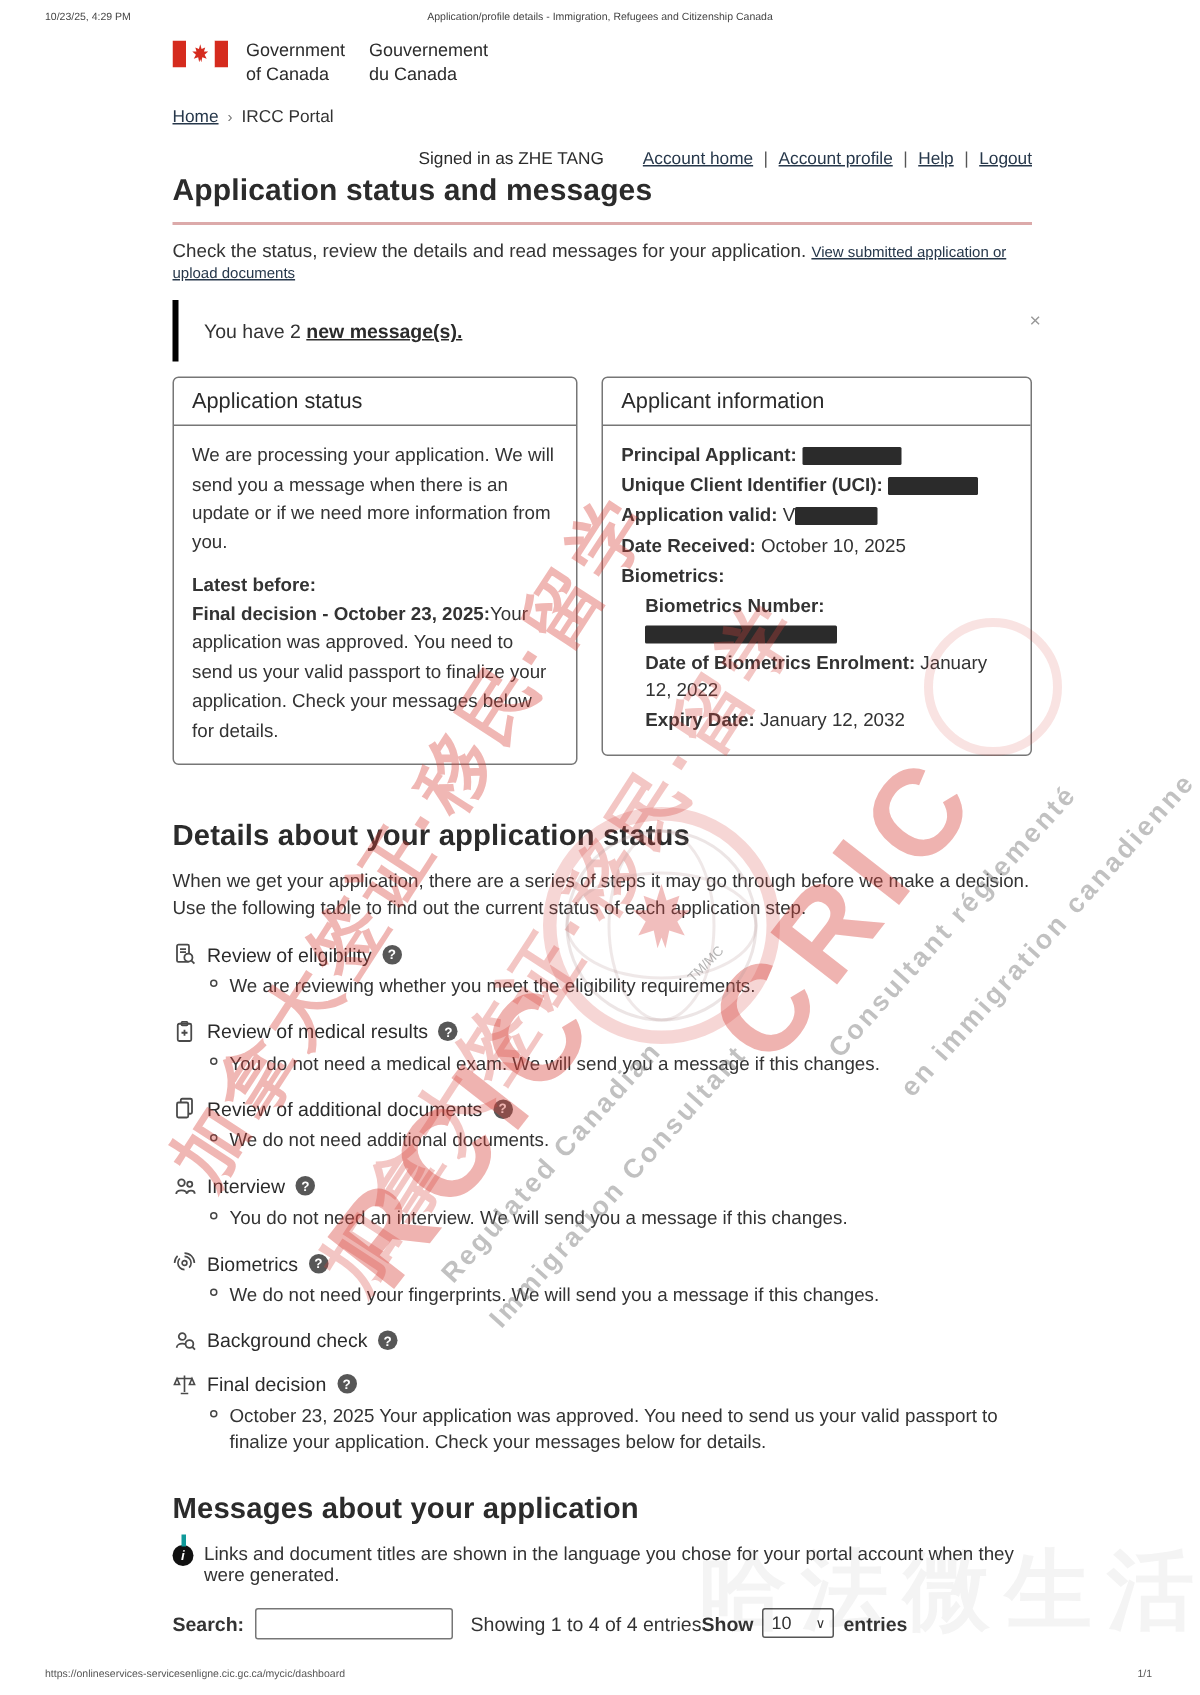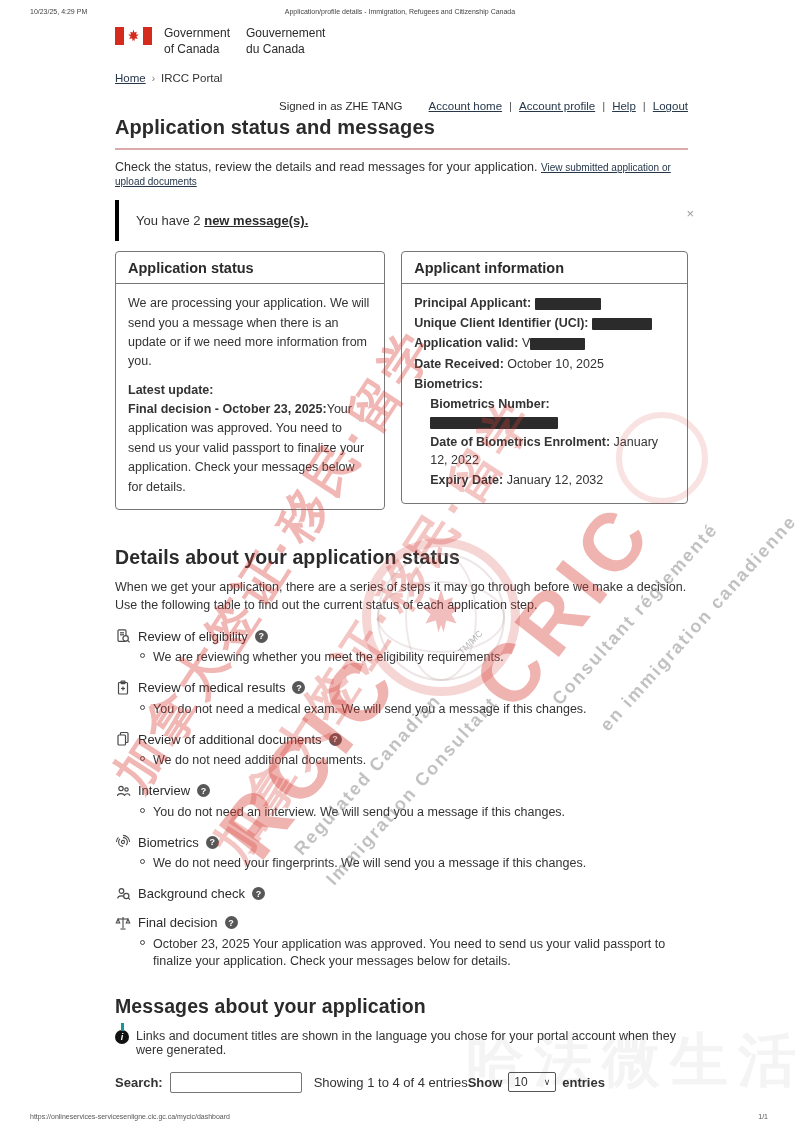--- a/index.html
+++ b/index.html
@@ -35,21 +35,21 @@
 
   .intro { margin-top:10px; font-size:12.5px; }
   .intro a { font-size:10px; color:#26374a; text-decoration:underline; cursor:pointer; }
 
   .alert { position:relative; margin-top:12px; border-left:4px solid #000; padding:13px 0 13px 17px; font-size:13px; }
   .alert a { color:#2b2b2b; font-weight:bold; text-decoration:underline; cursor:pointer; }
   .alert .close { position:absolute; right:-6px; top:6px; color:#999; font-size:13px; cursor:pointer; }
 
   .boxes { margin-top:10px; display:flex; gap:16px; align-items:flex-start; }
   .box { border:1px solid #767676; border-radius:4px; background:#fff; }
-  .box-h { font-size:14.5px; font-weight:bold; color:#2b2b2b; padding:8px 12px 7px; border-bottom:1px solid #767676; }
+  .box-h { font-size:14.5px; font-weight:normal; color:#2b2b2b; padding:8px 12px 7px; border-bottom:1px solid #767676; }
   .box-b { padding:10px 12px 12px; font-size:12.5px; line-height:1.55; }
   .box.status { width:277px; }
   .box.applicant { width:294px; }
   .box-b p + p { margin-top:9px; }
   .b { font-weight:bold; }
   .ai-line { margin-bottom:2px; line-height:1.45; }
   .ai-line.indent { padding-left:16px; }
   .redact { display:inline-block; height:12px; background:#2b2b2b; vertical-align:middle; border-radius:1px; }
 
   h2.sec { margin-top:36px; font-size:19.5px; color:#2b2b2b; letter-spacing:.1px; }
@@ -151,21 +151,21 @@
     <div class="alert">
       <span>You have 2 </span><a>new message(s).</a>
       <span class="close">×</span>
     </div>
 
     <div class="boxes">
       <div class="box status">
         <div class="box-h">Application status</div>
         <div class="box-b">
           <p>We are processing your application. We will send you a message when there is an update or if we need more information from you.</p>
-          <p><span class="b">Latest update:</span><br>
+          <p><span class="b">Latest before:</span><br>
              <span class="b">Final decision - October 23, 2025:</span><span>Your application was approved. You need to send us your valid passport to finalize your application. Check your messages below for details.</span></p>
         </div>
       </div>
 
       <div class="box applicant">
         <div class="box-h">Applicant information</div>
         <div class="box-b">
           <div class="ai-line"><span class="b">Principal Applicant:</span> <span class="redact" style="width:66px"></span></div>
           <div class="ai-line"><span class="b">Unique Client Identifier (UCI):</span> <span class="redact" style="width:60px"></span></div>
           <div class="ai-line"><span class="b">Application valid:</span> <span>V</span><span class="redact" style="width:55px"></span></div>

